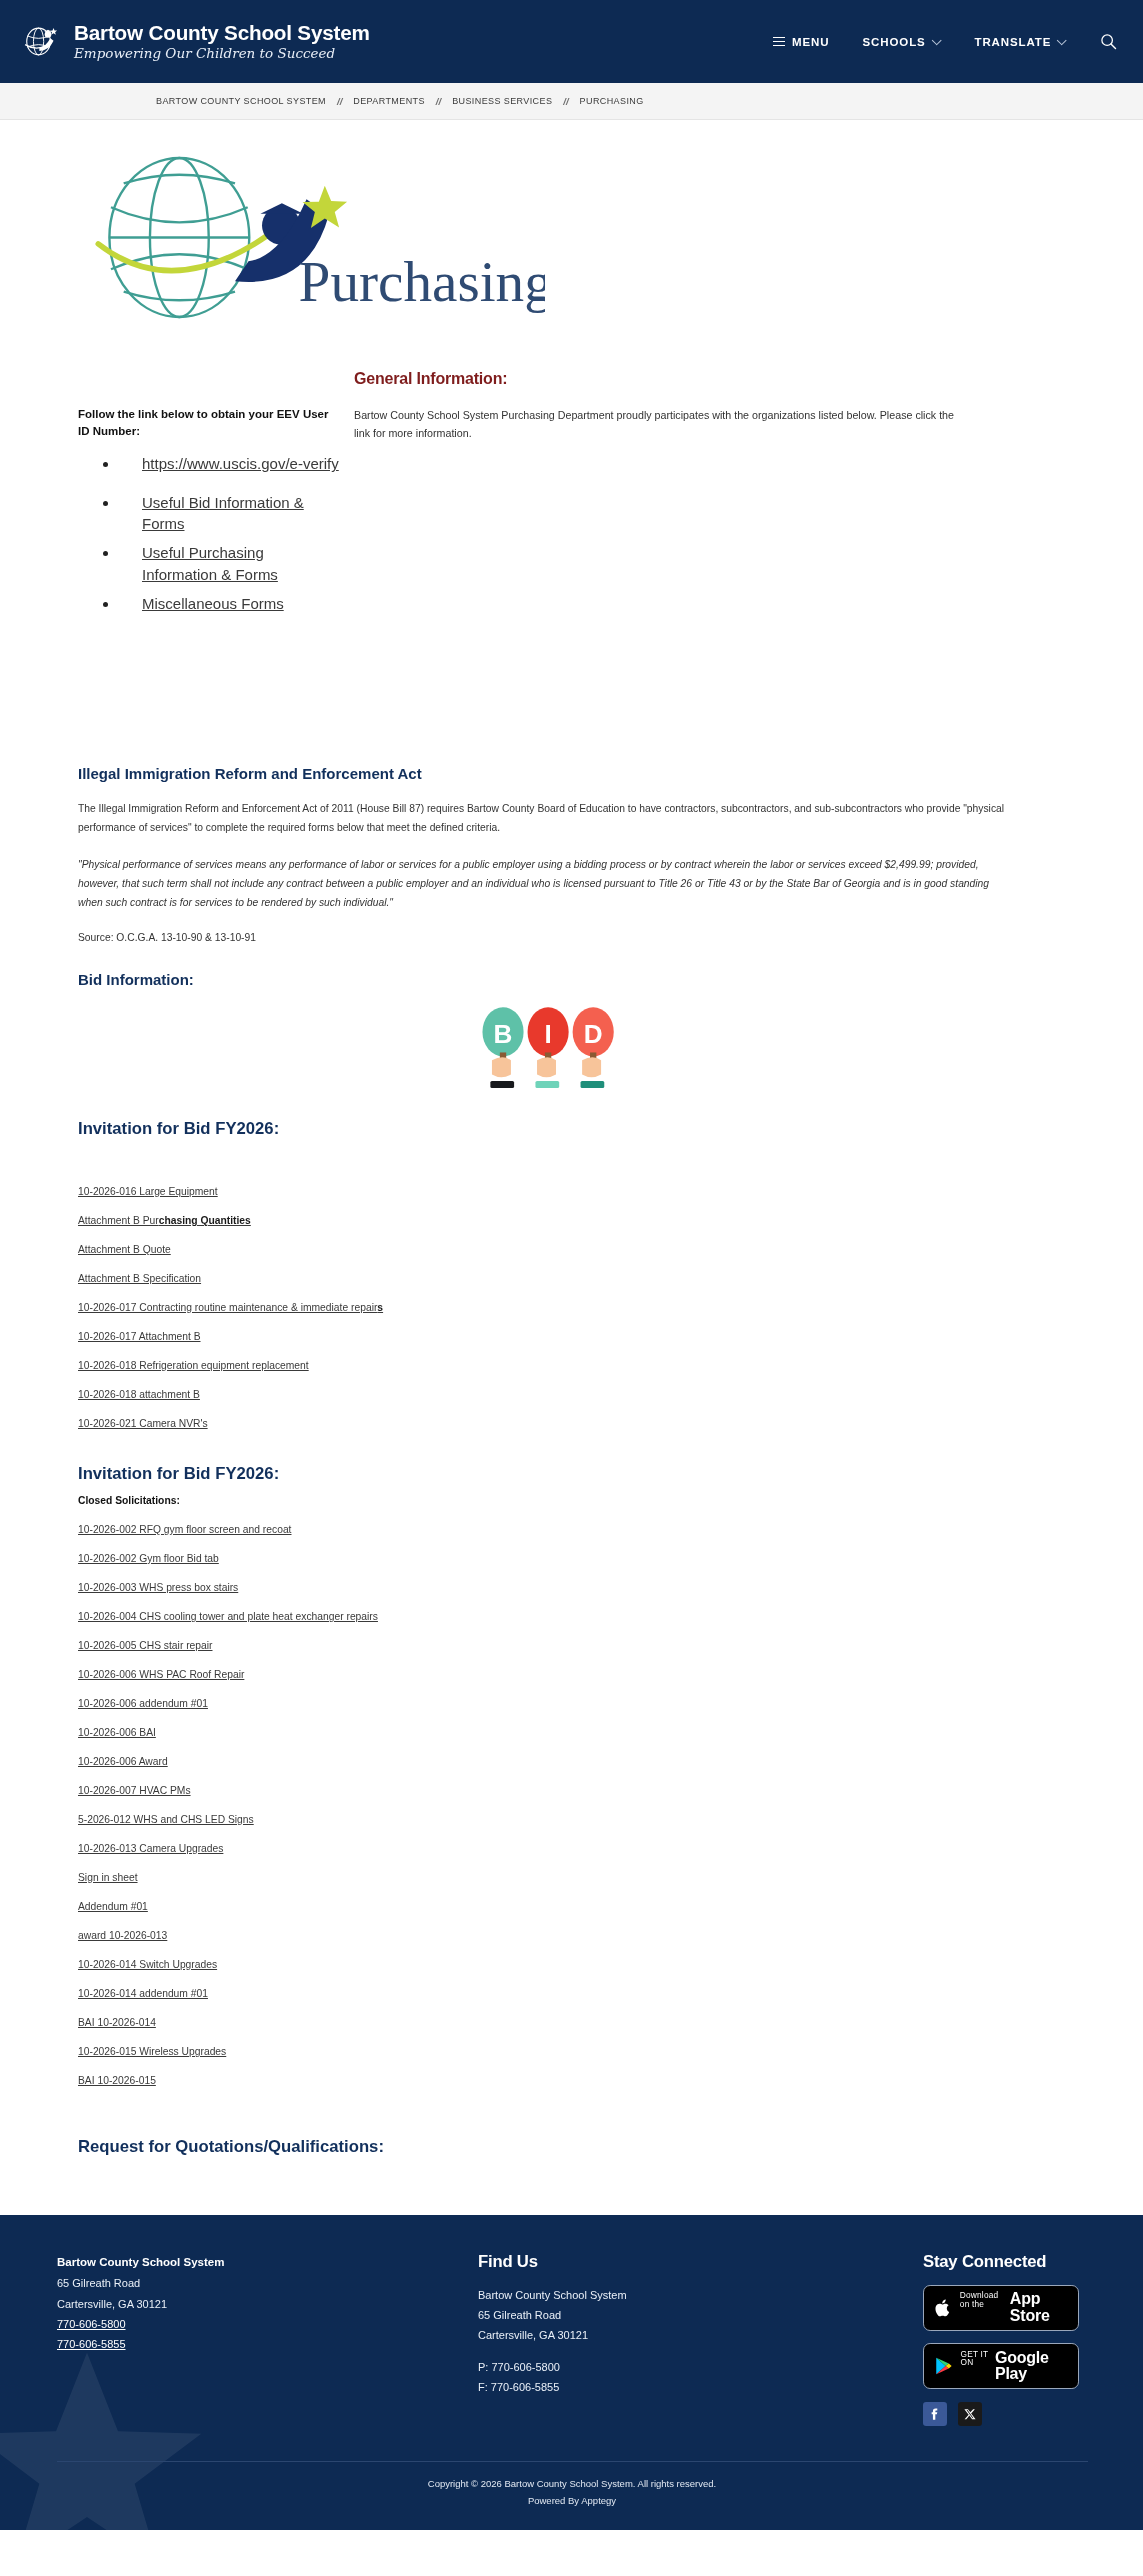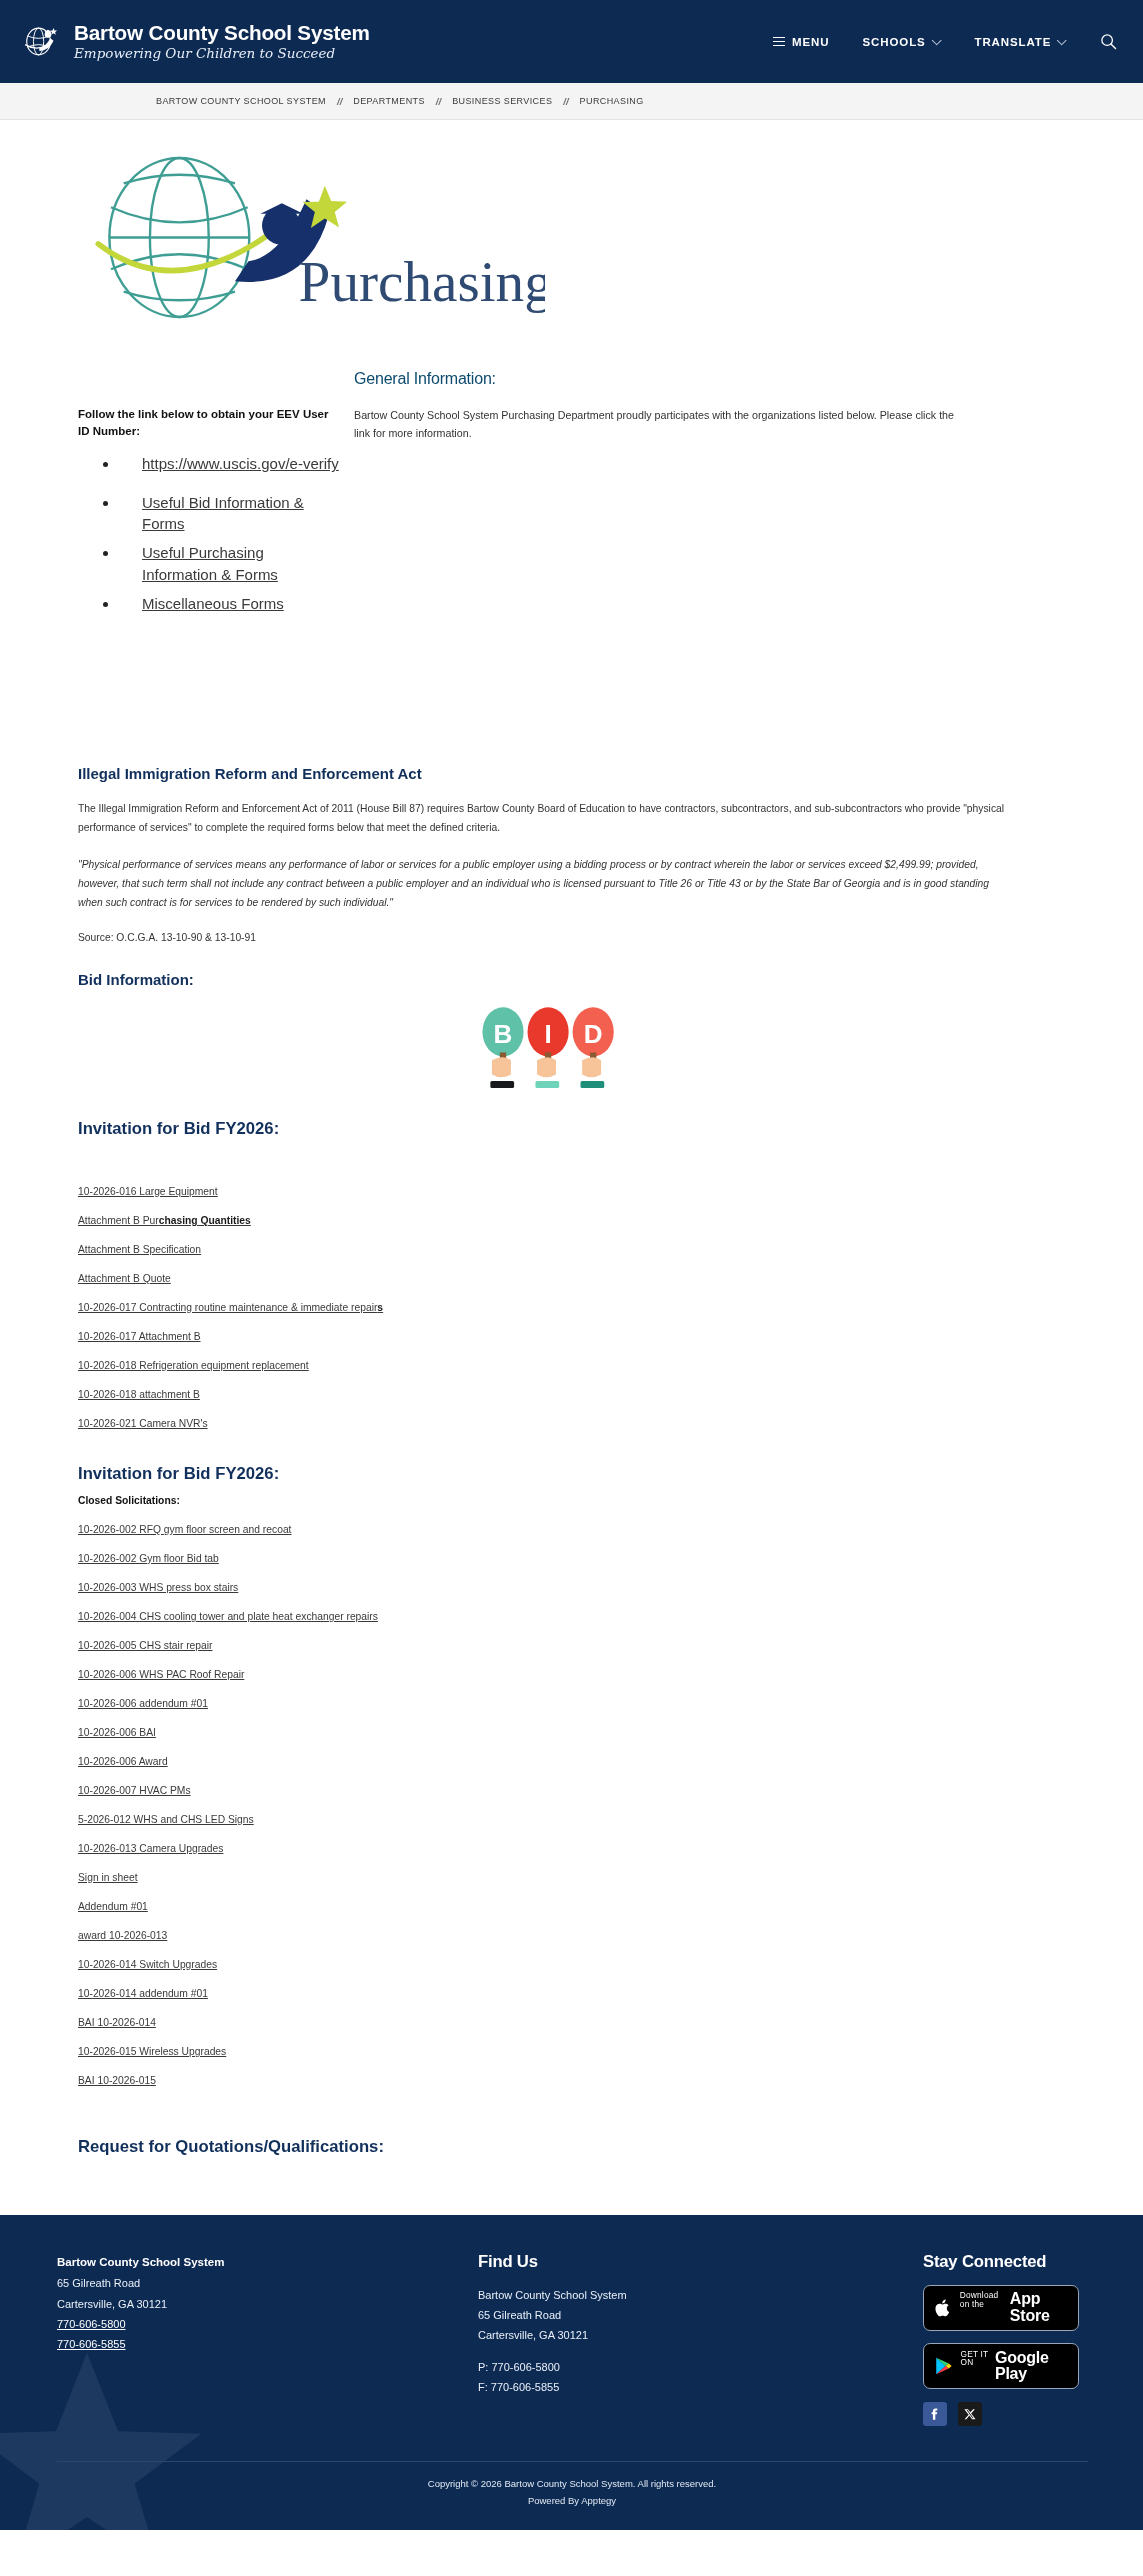--- a/index.html
+++ b/index.html
@@ -77,21 +77,21 @@
   .col-right{ flex:1; padding-left:12px; }
   .eev-title{
     font-size:11.5px; font-weight:bold; color:#111; line-height:1.5; max-width:262px;
   }
   ul.links{ list-style:disc; margin:12.7px 0 0 41px; }
   ul.links li{ margin-bottom:7.1px; font-size:15px; line-height:1.45;padding-left:23px; }
   ul.links li:first-child{ margin-bottom:16.7px; }
   ul.links a{ color:#3a3a3a; text-decoration:underline; }
 
   h2.sec{
-    font-size:16px; font-weight:normal; color:#0c4a6e; letter-spacing:-0.2px;
+    font-size:16px; font-weight:bold; color:#7f1d1d; letter-spacing:-0.2px;
   }
   .body-text{
     font-size:10.7px; color:#333; line-height:1.75; margin-top:17.5px; max-width:604px;
   }
 
   
   .legal{ margin-top:143px; padding-left:78px; }
   .legal h2{ font-size:15px; font-weight:bold; color:#12305c; }
   .legal p{ font-size:10.3px; color:#333; line-height:1.85; margin-top:17.5px; max-width:929px; }
   .legal p.quote{ font-style:italic; }
@@ -292,22 +292,22 @@
       </g>
     </svg>
   </div>
 
   <section class="section-block">
     <h2 class="list-head">Invitation for Bid FY2026:</h2>
     <div class="spacer-36"></div>
     <ul class="doc-list">
       <li><a><span>10-2026-016 Large Equipment</span><span class="plain"></span></a></li>
       <li><a><span>Attachment B Pur</span><span class="plain">chasing Quantities</span></a></li>
+      <li><a><span>Attachment B Quote</span><span class="plain"></span></a></li>
       <li><a><span>Attachment B Specification</span><span class="plain"></span></a></li>
-      <li><a><span>Attachment B Quote</span><span class="plain"></span></a></li>
       <li><a><span>10-2026-017 Contracting routine maintenance &amp; immediate repair</span><span class="plain">s</span></a></li>
       <li><a><span>10-2026-017 Attachment B</span><span class="plain"></span></a></li>
       <li><a><span>10-2026-018 Refrigeration equipment replacement</span><span class="plain"></span></a></li>
       <li><a><span>10-2026-018 attachment B</span><span class="plain"></span></a></li>
       <li><a><span>10-2026-021 Camera NVR's</span><span class="plain"></span></a></li>
     </ul>
   </section>
 
   <section class="section-block">
     <h2 class="list-head">Invitation for Bid FY2026:</h2>

